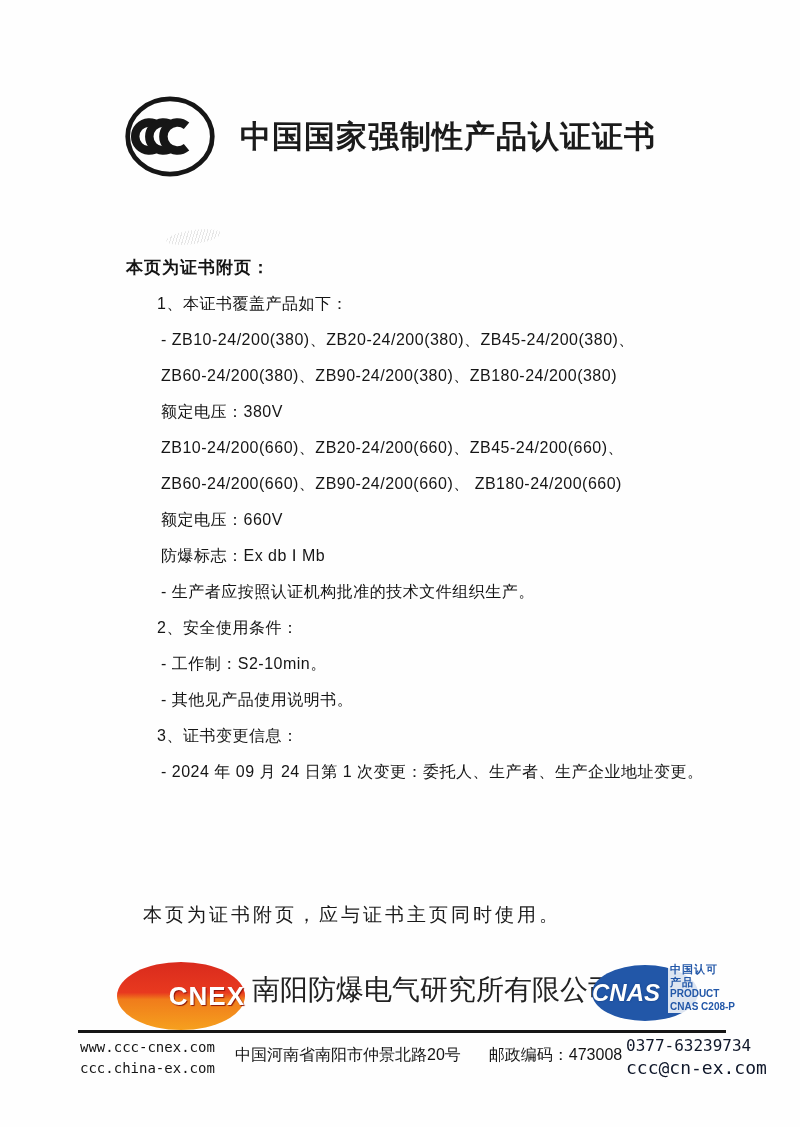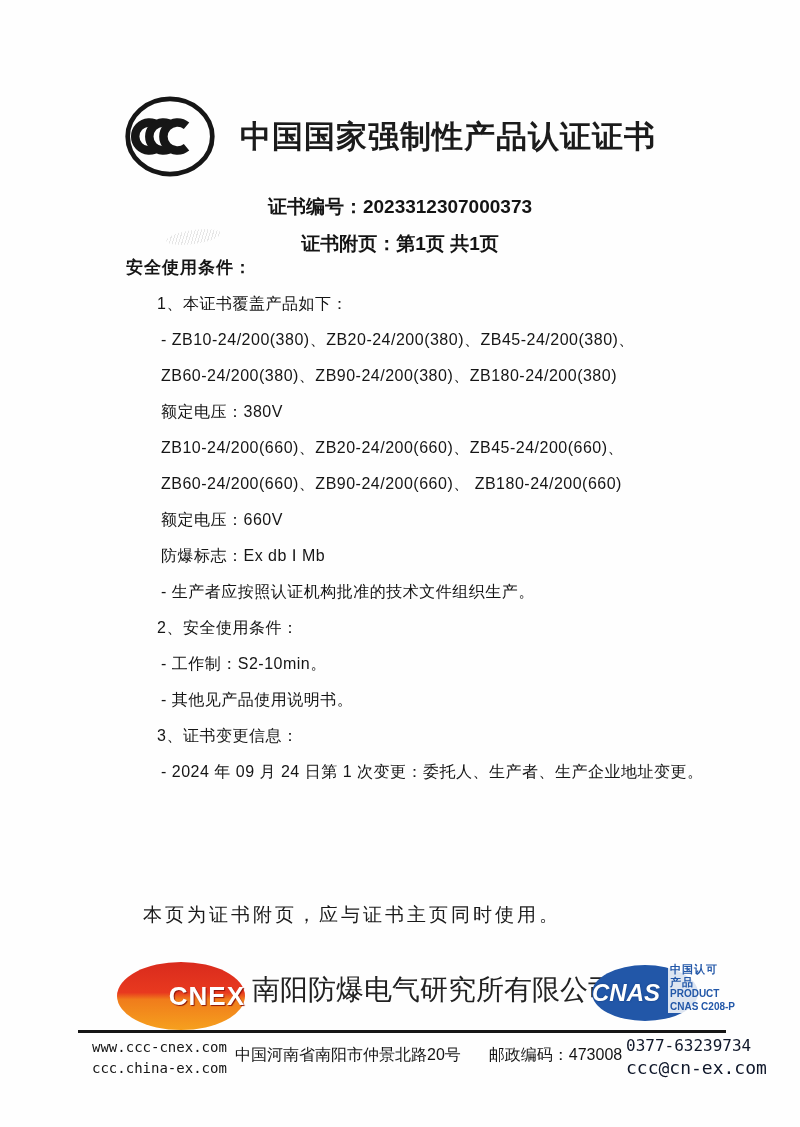--- a/index.html
+++ b/index.html
@@ -75,21 +75,21 @@
   .cnas-caption{
     position:absolute;left:76px;top:8px;width:84px;
     color:#2257a8;font-size:10px;line-height:12.5px;font-weight:bold;
     background:rgba(254,254,254,.85);padding-left:2px;
   }
   .cnas-caption .cn{font-size:11px;letter-spacing:1px;}
   
   .bottom-rule{position:absolute;left:78px;top:1030px;width:648px;height:3px;background:#161616;}
   .contacts{position:absolute;left:0;top:1034px;width:800px;height:60px;font-size:14px;}
   .contact-web{
-    position:absolute;left:92px;top:3px;
+    position:absolute;left:80px;top:3px;
     font-family:"DejaVu Sans Mono",monospace;font-size:14px;line-height:21px;color:#141414;
   }
   .contact-mid{
     position:absolute;left:235px;top:11px;font-size:16px;color:#141414;
     white-space:nowrap;font-weight:500;
   }
   .contact-mid .gap{display:inline-block;width:28px;}
   .contact-right{
     position:absolute;left:626px;top:1px;
     font-family:"DejaVu Sans Mono",monospace;color:#0f172a;line-height:22px;
@@ -105,29 +105,25 @@
   <div class="ccc-logo">
     <svg viewBox="0 0 100 100" width="94" height="99" aria-hidden="true">
       <ellipse cx="50" cy="50" rx="45" ry="40" fill="none" stroke="#161616" stroke-width="5"></ellipse>
       <path d="M 37.6 38.5 A 15 15 0 1 0 37.6 61.5" fill="none" stroke="#161616" stroke-width="9"></path>
       <path d="M 52.6 38.5 A 15 15 0 1 0 52.6 61.5" fill="none" stroke="#161616" stroke-width="9"></path>
       <path d="M 67.6 38.5 A 15 15 0 1 0 67.6 61.5" fill="none" stroke="#161616" stroke-width="9"></path>
     </svg>
   </div>
   <div class="doc-title">中国国家强制性产品认证证书</div>
 
-  <div class="cert-block">
-    <div class="cert-line"><span>证书编号：</span><span>2023312307000373</span></div>
-    <div class="cert-line"><span>证书附页：</span><span>第1页 共1页</span></div>
-  </div>
 
   <div class="smudge"></div>
 
   <div class="content">
-    <div class="sec-heading">安全使用条件：</div>
+    <div class="sec-heading">本页为证书附页：</div>
     <div class="ln ind0">1、本证书覆盖产品如下：</div>
     <div class="ln ind1">- ZB10-24/200(380)、ZB20-24/200(380)、ZB45-24/200(380)、</div>
     <div class="ln ind1">ZB60-24/200(380)、ZB90-24/200(380)、ZB180-24/200(380)</div>
     <div class="ln ind1">额定电压：380V</div>
     <div class="ln ind1">ZB10-24/200(660)、ZB20-24/200(660)、ZB45-24/200(660)、</div>
     <div class="ln ind1">ZB60-24/200(660)、ZB90-24/200(660)、 ZB180-24/200(660)</div>
     <div class="ln ind1">额定电压：660V</div>
     <div class="ln ind1">防爆标志：Ex db Ⅰ Mb</div>
     <div class="ln ind1">- 生产者应按照认证机构批准的技术文件组织生产。</div>
     <div class="ln ind0">2、安全使用条件：</div>

